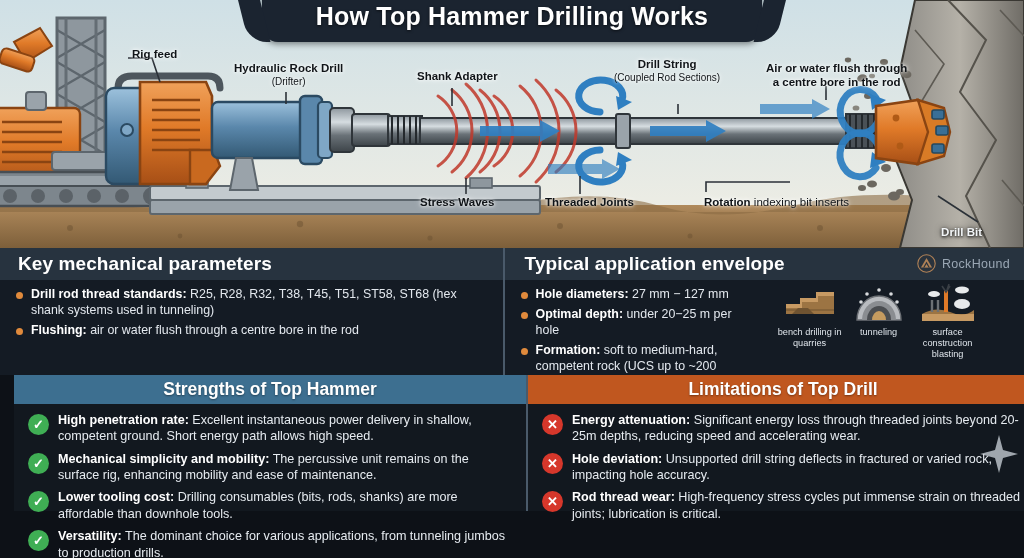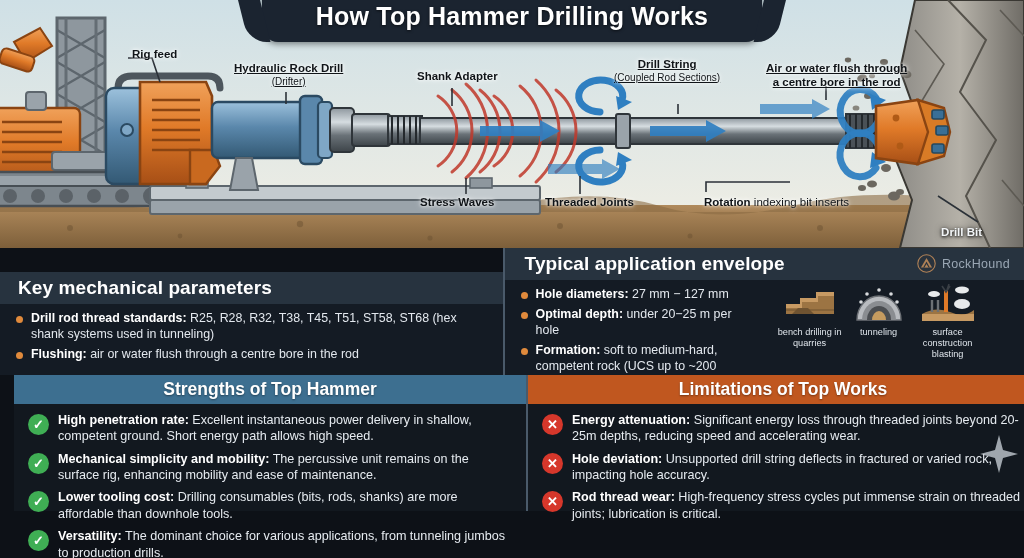--- a/index.html
+++ b/index.html
@@ -34,27 +34,27 @@
   }
 
   .lbl {
     position: absolute; z-index: 8; color: #101418;
     font-size: 11.5px; font-weight: bold; line-height: 1.18;
     text-shadow: 0 0 3px rgba(255,255,255,.95), 0 0 6px rgba(255,255,255,.8);
     white-space: nowrap;
   }
   .lbl .sub { display:block; font-weight: normal; font-size: 10px; }
   .lbl .reg { font-weight: normal; }
-  .lbl.ctr { text-align: center; text-decoration: underline; }
+  .lbl.ctr { text-align: center; }
   .lbl.light { color:#f2f5f7; text-shadow: 0 1px 3px rgba(0,0,0,.9), 0 0 6px rgba(0,0,0,.7); }
 
   
   .row-params { position: absolute; left:0; top:248px; width:1024px; height:127px; display:flex; }
   .panel { position: relative; background:#141b24; }
-  .panel.left  { width: 568px; margin-top: 24px; }
+  .panel.left  { width: 568px; }
   .panel.right { width: 589px; border-left: 2px solid #4a5a6a; }
   .panel-head {
     height: 32px; background:#27333f; display:flex; align-items:center;
     padding: 0 0 0 18px; position: relative;
   }
   .panel.right .panel-head { padding-left: 20px; }
   .panel-head h2 { font-size: 19px; font-weight: bold; color:#fff; letter-spacing:.1px; }
   .brand {
     position:absolute; right:14px; top:6px; display:flex; align-items:center; gap:6px;
   }
@@ -488,21 +488,21 @@
         </div>
         <div class="item">
           <span class="badge ok">✓</span>
           <div class="itxt"><b>Versatility:</b><span> The dominant choice for various applications, from tunneling jumbos to production drills.</span></div>
         </div>
       </div>
     </div>
 
     <div class="col lim">
       <div class="col-head lim">
-        <h2>Limitations of Top Works</h2>
+        <h2>Limitations of Top Drill</h2>
       </div>
       <div class="items">
         <div class="item">
           <span class="badge no">✕</span>
           <div class="itxt"><b>Energy attenuation:</b><span> Significant energy loss through threaded joints beyond 20-25m depths, reducing speed and accelerating wear.</span></div>
         </div>
         <div class="item">
           <span class="badge no">✕</span>
           <div class="itxt"><b>Hole deviation:</b><span> Unsupported drill string deflects in fractured or varied rock, impacting hole accuracy.</span></div>
         </div>

